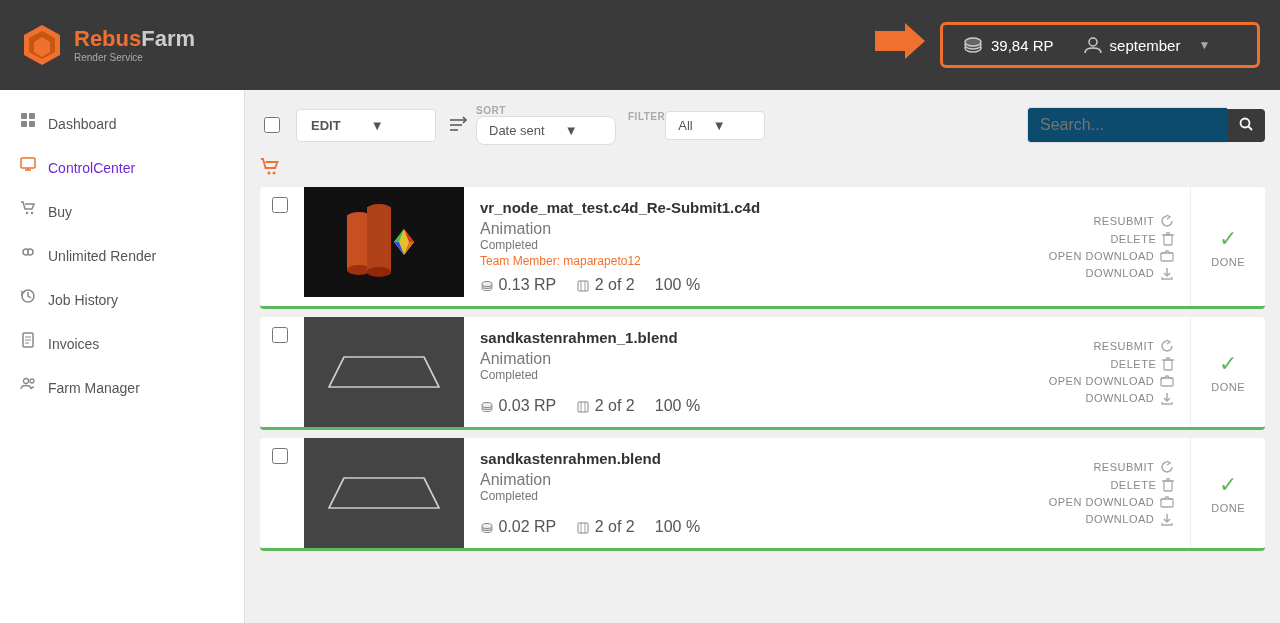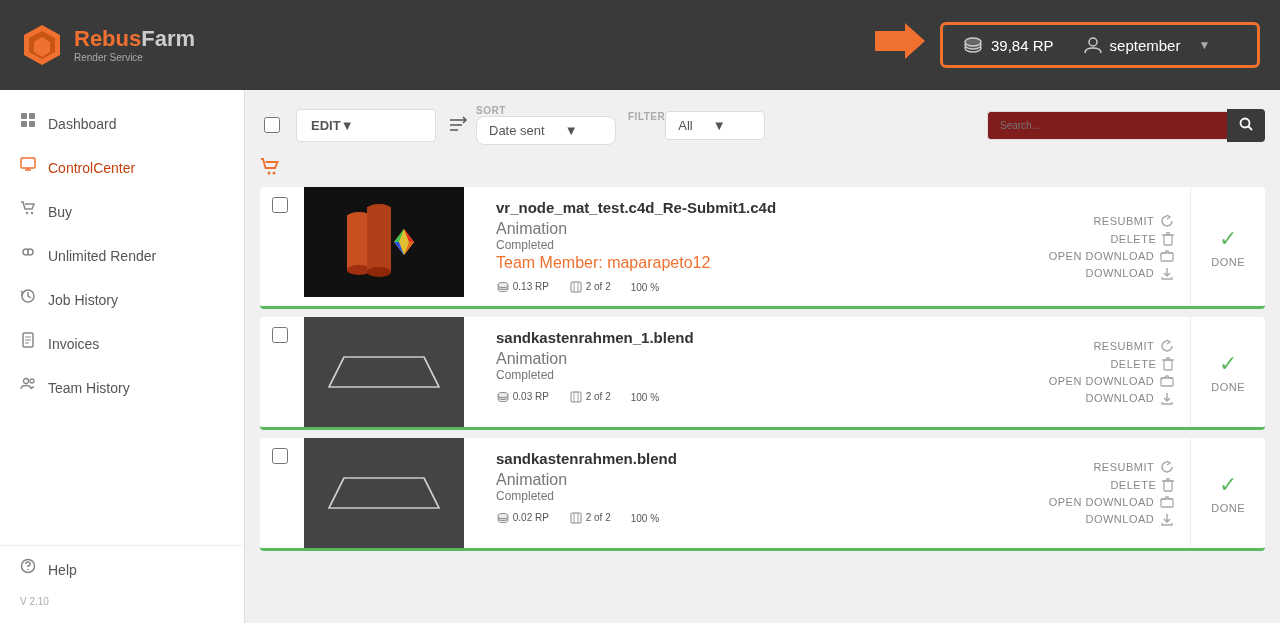--- a/index.html
+++ b/index.html
@@ -117,20 +117,21 @@
       align-items: center;
       justify-content: center;
     }
     .edit-dropdown {
       display: flex;
       align-items: center;
       background: white;
       border: 1px solid #ddd;
       border-radius: 4px;
       padding: 8px 14px;
+      gap: 30px;
       font-size: 13px;
       font-weight: 600;
       color: #555;
       cursor: pointer;
       min-width: 140px;
     }
     .sort-area {
       display: flex;
       align-items: center;
       gap: 8px;
@@ -172,25 +173,25 @@
     }
     .search-box {
       display: flex;
       align-items: center;
       margin-left: auto;
     }
     .search-input {
       border: 1px solid #ddd;
       border-right: none;
       padding: 8px 12px;
-      font-size: 10px;
+      font-size: 16px;
       color: #999;
       border-radius: 4px 0 0 4px;
-      width: 240px;
-      background: #7f1d1d;
+      width: 200px;
+      background: #0c4a6e;
     }
     .search-btn {
       background: #3a3a3a;
       border: none;
       padding: 8px 12px;
       border-radius: 0 4px 4px 0;
       cursor: pointer;
       color: white;
       font-size: 14px;
     }
@@ -225,40 +226,40 @@
       height: 110px;
       background: #222;
       flex-shrink: 0;
       display: flex;
       align-items: center;
       justify-content: center;
       overflow: hidden;
     }
     .job-info {
       flex: 1;
-      padding: 12px 32px;
+      padding: 12px 16px;
       display: flex;
       flex-direction: column;
-      justify-content: flex-start;
+      justify-content: space-between;
     }
     .job-title {
       font-size: 15px;
       font-weight: 600;
       color: #333;
       margin-bottom: 4px;
     }
     .job-type { font-size: 16px; color: #777; }
     .job-status { font-size: 12px; color: #777; }
-    .job-team { font-size: 16px; color: #f07030; margin-top: 2px; }
+    .job-team { font-size: 12px; color: #f07030; margin-top: 2px; }
     .job-stats {
       display: flex;
       align-items: center;
       gap: 20px;
       margin-top: 8px;
-      font-size: 10px;
+      font-size: 16px;
       color: #555;
     }
     .job-actions {
       display: flex;
       flex-direction: column;
       align-items: flex-end;
       justify-content: center;
       padding: 10px 16px;
       gap: 4px;
       min-width: 180px;
@@ -347,21 +348,21 @@
       <span>Dashboard</span>
     </a>
     <a class="sidebar-item active">
       <span class="s-icon">
         <svg width="16" height="16" viewBox="0 0 16 16">
             <rect x="1" y="2" width="14" height="10" rx="1" fill="none" stroke="#f07030" stroke-width="1.5"></rect>
             <line x1="5" y1="14" x2="11" y2="14" stroke="#f07030" stroke-width="1.5"></line>
             <line x1="8" y1="12" x2="8" y2="14" stroke="#f07030" stroke-width="1.5"></line>
           </svg>
       </span>
-      <span style="color:#c2410c">ControlCenter</span>
+      <span style="color:#6d28d9">ControlCenter</span>
     </a>
     <a class="sidebar-item">
       <span class="s-icon">
         <svg width="16" height="16" viewBox="0 0 16 16">
             <path d="M1 2 h2 l2 7 h7 l2-5 H5" fill="none" stroke="#888" stroke-width="1.5"></path>
             <circle cx="7" cy="13" r="1.2" fill="#888"></circle>
             <circle cx="12" cy="13" r="1.2" fill="#888"></circle>
           </svg>
       </span>
       <span>Buy</span>
@@ -398,35 +399,22 @@
     </a>
     <a class="sidebar-item">
       <span class="s-icon">
         <svg width="16" height="16" viewBox="0 0 16 16">
             <circle cx="6" cy="5" r="2.5" fill="none" stroke="#888" stroke-width="1.3"></circle>
             <path d="M1 13 Q1 9.5 6 9.5 Q11 9.5 11 13" fill="none" stroke="#888" stroke-width="1.3"></path>
             <circle cx="12" cy="5" r="2" fill="none" stroke="#888" stroke-width="1.3"></circle>
             <path d="M11 13 Q11.5 11 14 11" fill="none" stroke="#888" stroke-width="1.3"></path>
           </svg>
       </span>
-      <span>Team History</span>
+      <span>Farm Manager</span>
     </a>
-    <div class="sidebar-bottom">
-      <a class="sidebar-item">
-        <span class="s-icon">
-          <svg width="16" height="16" viewBox="0 0 16 16">
-              <circle cx="8" cy="8" r="6.5" fill="none" stroke="#888" stroke-width="1.5"></circle>
-              <path d="M6 6 Q6 4 8 4 Q10 4 10 6 Q10 8 8 8 L8 9" fill="none" stroke="#888" stroke-width="1.5"></path>
-              <circle cx="8" cy="11.5" r="0.8" fill="#888"></circle>
-            </svg>
-        </span>
-        <span>Help</span>
-      </a>
-      <div class="version-text">V 2.10</div>
-    </div>
   </div>
 
   <div class="content">
 
     <div class="toolbar">
       <div class="checkbox-cell">
         <input type="checkbox" style="width: 16px; height: 16px; cursor: pointer;">
       </div>
       <div class="edit-dropdown">
         <span>EDIT</span>

